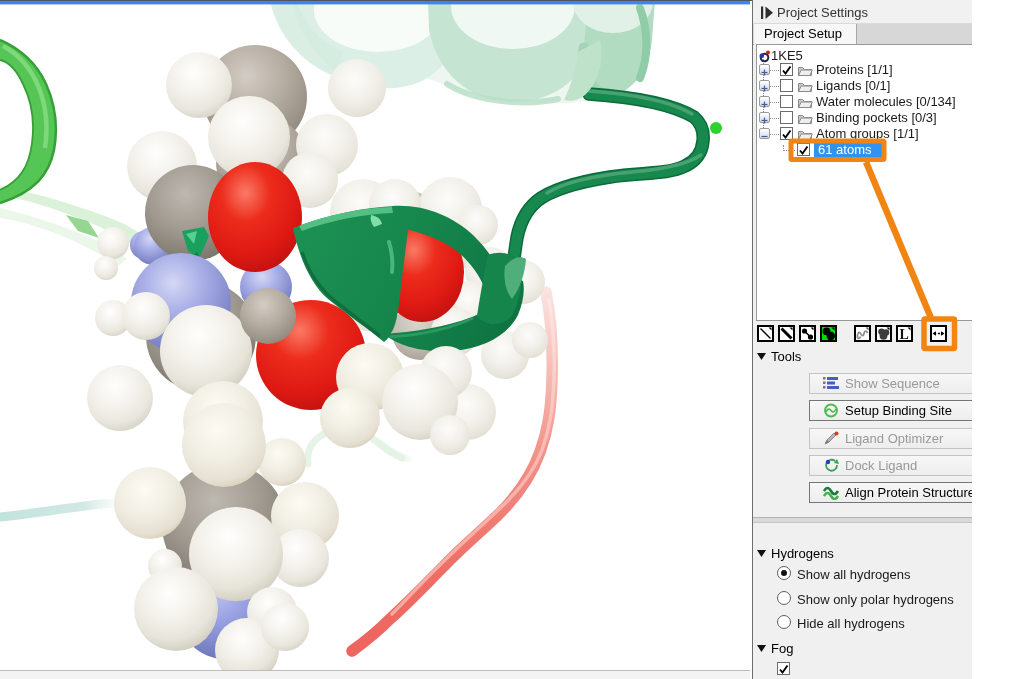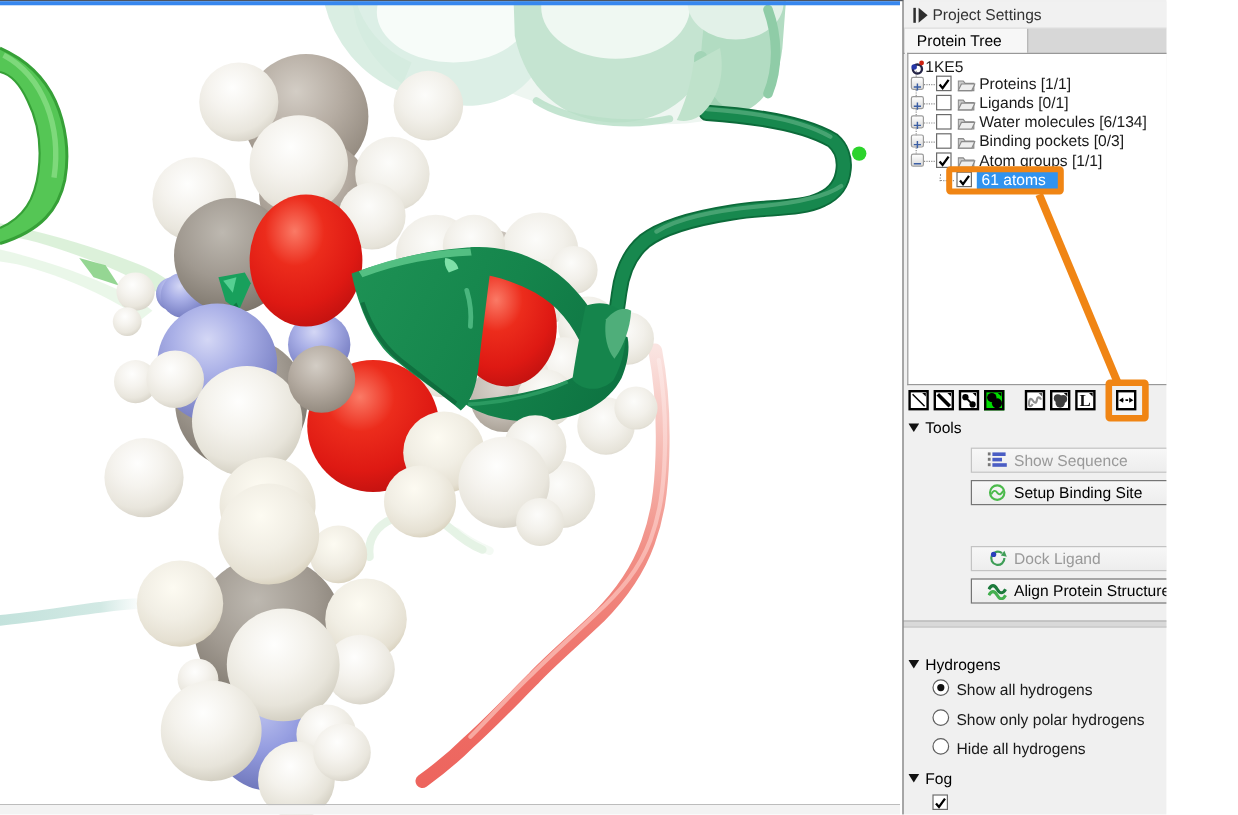--- a/index.html
+++ b/index.html
@@ -244,21 +244,21 @@
 <div class="panel" id="panel">
 <div class="hdr">
 <svg class="abs" style="left:8px;top:5px" width="16" height="14">
           <rect x="0" y="0.5" width="2.2" height="12.5" fill="#2e2e2e"></rect>
           <polygon points="4.5,0.5 12,6.7 4.5,13" fill="#2e2e2e"></polygon>
         </svg>
 <span>Project Settings</span>
 </div>
 <div class="tabrow">
 <div class="tab1">
-          <span style="line-height:20px;top:0">Protein Tree</span>
+          <span style="line-height:20px;top:0">Project Setup</span>
         </div>
 <div class="minbar" style="right:6px;top:8px"></div>
 </div>
 <div class="tree">
 <div class="abs" style="left:6px;top:14px;height:77px;border-left:1px dotted #8f8f8f"></div>
 <div class="abs" style="left:26px;top:100px;height:6px;border-left:1px dotted #8f8f8f"></div>
 <div class="abs" style="left:26px;top:105px;width:12px;border-top:1px dotted #8f8f8f"></div>
 <svg class="abs" style="left:1px;top:4px" width="15" height="15">
           <circle cx="6.5" cy="8.5" r="3.8" fill="none" stroke="#252547" stroke-width="2"></circle>
           <circle cx="10" cy="3.5" r="2" fill="#cc2211"></circle>
@@ -292,21 +292,21 @@
 <div class="exp" style="left:2px;top:51px"><svg width="9" height="9">
             <line x1="1.5" y1="4.5" x2="7.5" y2="4.5" stroke="#3b5fa5" stroke-width="1.2"></line>
             <line x1="4.5" y1="1.5" x2="4.5" y2="7.5" stroke="#3b5fa5" stroke-width="1.2"></line>
           </svg></div>
 <div class="abs" style="left:13px;top:57px;width:9px;border-top:1px dotted #8f8f8f"></div>
 <div class="cb" style="left:23px;top:50px"></div>
 <svg class="abs" style="left:41px;top:51px" width="15" height="13">
           <path d="M0.5,3.5 h4.2 l1.6,2 h7.2 v6 h-13 Z" fill="#cccccc" stroke="#8a8a8a" stroke-width="1"></path>
           <path d="M0.5,11.5 L3.2,6 H14.4 L11.8,11.5 Z" fill="#eeeeee" stroke="#8a8a8a" stroke-width="1"></path>
         </svg>
-<div class="trow" style="left:59px;top:49px">Water molecules [6/134]</div>
+<div class="trow" style="left:59px;top:49px">Water molecules [0/134]</div>
 <div class="exp" style="left:2px;top:67px"><svg width="9" height="9">
             <line x1="1.5" y1="4.5" x2="7.5" y2="4.5" stroke="#3b5fa5" stroke-width="1.2"></line>
             <line x1="4.5" y1="1.5" x2="4.5" y2="7.5" stroke="#3b5fa5" stroke-width="1.2"></line>
           </svg></div>
 <div class="abs" style="left:13px;top:73px;width:9px;border-top:1px dotted #8f8f8f"></div>
 <div class="cb" style="left:23px;top:66px"></div>
 <svg class="abs" style="left:41px;top:67px" width="15" height="13">
           <path d="M0.5,3.5 h4.2 l1.6,2 h7.2 v6 h-13 Z" fill="#cccccc" stroke="#8a8a8a" stroke-width="1"></path>
           <path d="M0.5,11.5 L3.2,6 H14.4 L11.8,11.5 Z" fill="#eeeeee" stroke="#8a8a8a" stroke-width="1"></path>
         </svg>
@@ -382,20 +382,28 @@
           </g>
         </svg>
 <span class="bt">Show Sequence</span>
 </div>
 <div class="tbtn en" style="top:400px">
 <svg class="bi" width="18" height="15">
           <circle cx="8" cy="7.5" r="6" fill="none" stroke="#4cba4c" stroke-width="1.8"></circle>
           <path d="M3,9 q2.5,-5 5,-1.5 q2.5,3.5 5,-1.5" fill="none" stroke="#4cba4c" stroke-width="1.6"></path>
         </svg>
 <span class="bt">Setup Binding Site</span>
+</div>
+<div class="tbtn" style="top:428px">
+<svg class="bi" width="18" height="15">
+          <path d="M2,13 L4,9 L11,2 L13,4 L6,11 Z" fill="#b5b5b5" stroke="#8a8a8a" stroke-width="1"></path>
+          <path d="M2,13 L4,9 L6,11 Z" fill="#777"></path>
+          <circle cx="13.5" cy="2.5" r="2" fill="#d43a2a"></circle>
+        </svg>
+<span class="bt">Ligand Optimizer</span>
 </div>
 <div class="tbtn en" style="top:482px">
 <svg class="bi" width="18" height="15">
           <path d="M1,6 q3.5,-6 7,0 q3.5,6 7,0" fill="none" stroke="#1c7a3c" stroke-width="2.6"></path>
           <path d="M1,11 q3.5,-6 7,0 q3.5,6 7,0" fill="none" stroke="#44b04f" stroke-width="2.6"></path>
         </svg>
 <span class="bt">Align Protein Structure</span>
 </div>
 <div class="tbtn" style="top:455px">
 <svg class="bi" width="18" height="15">

